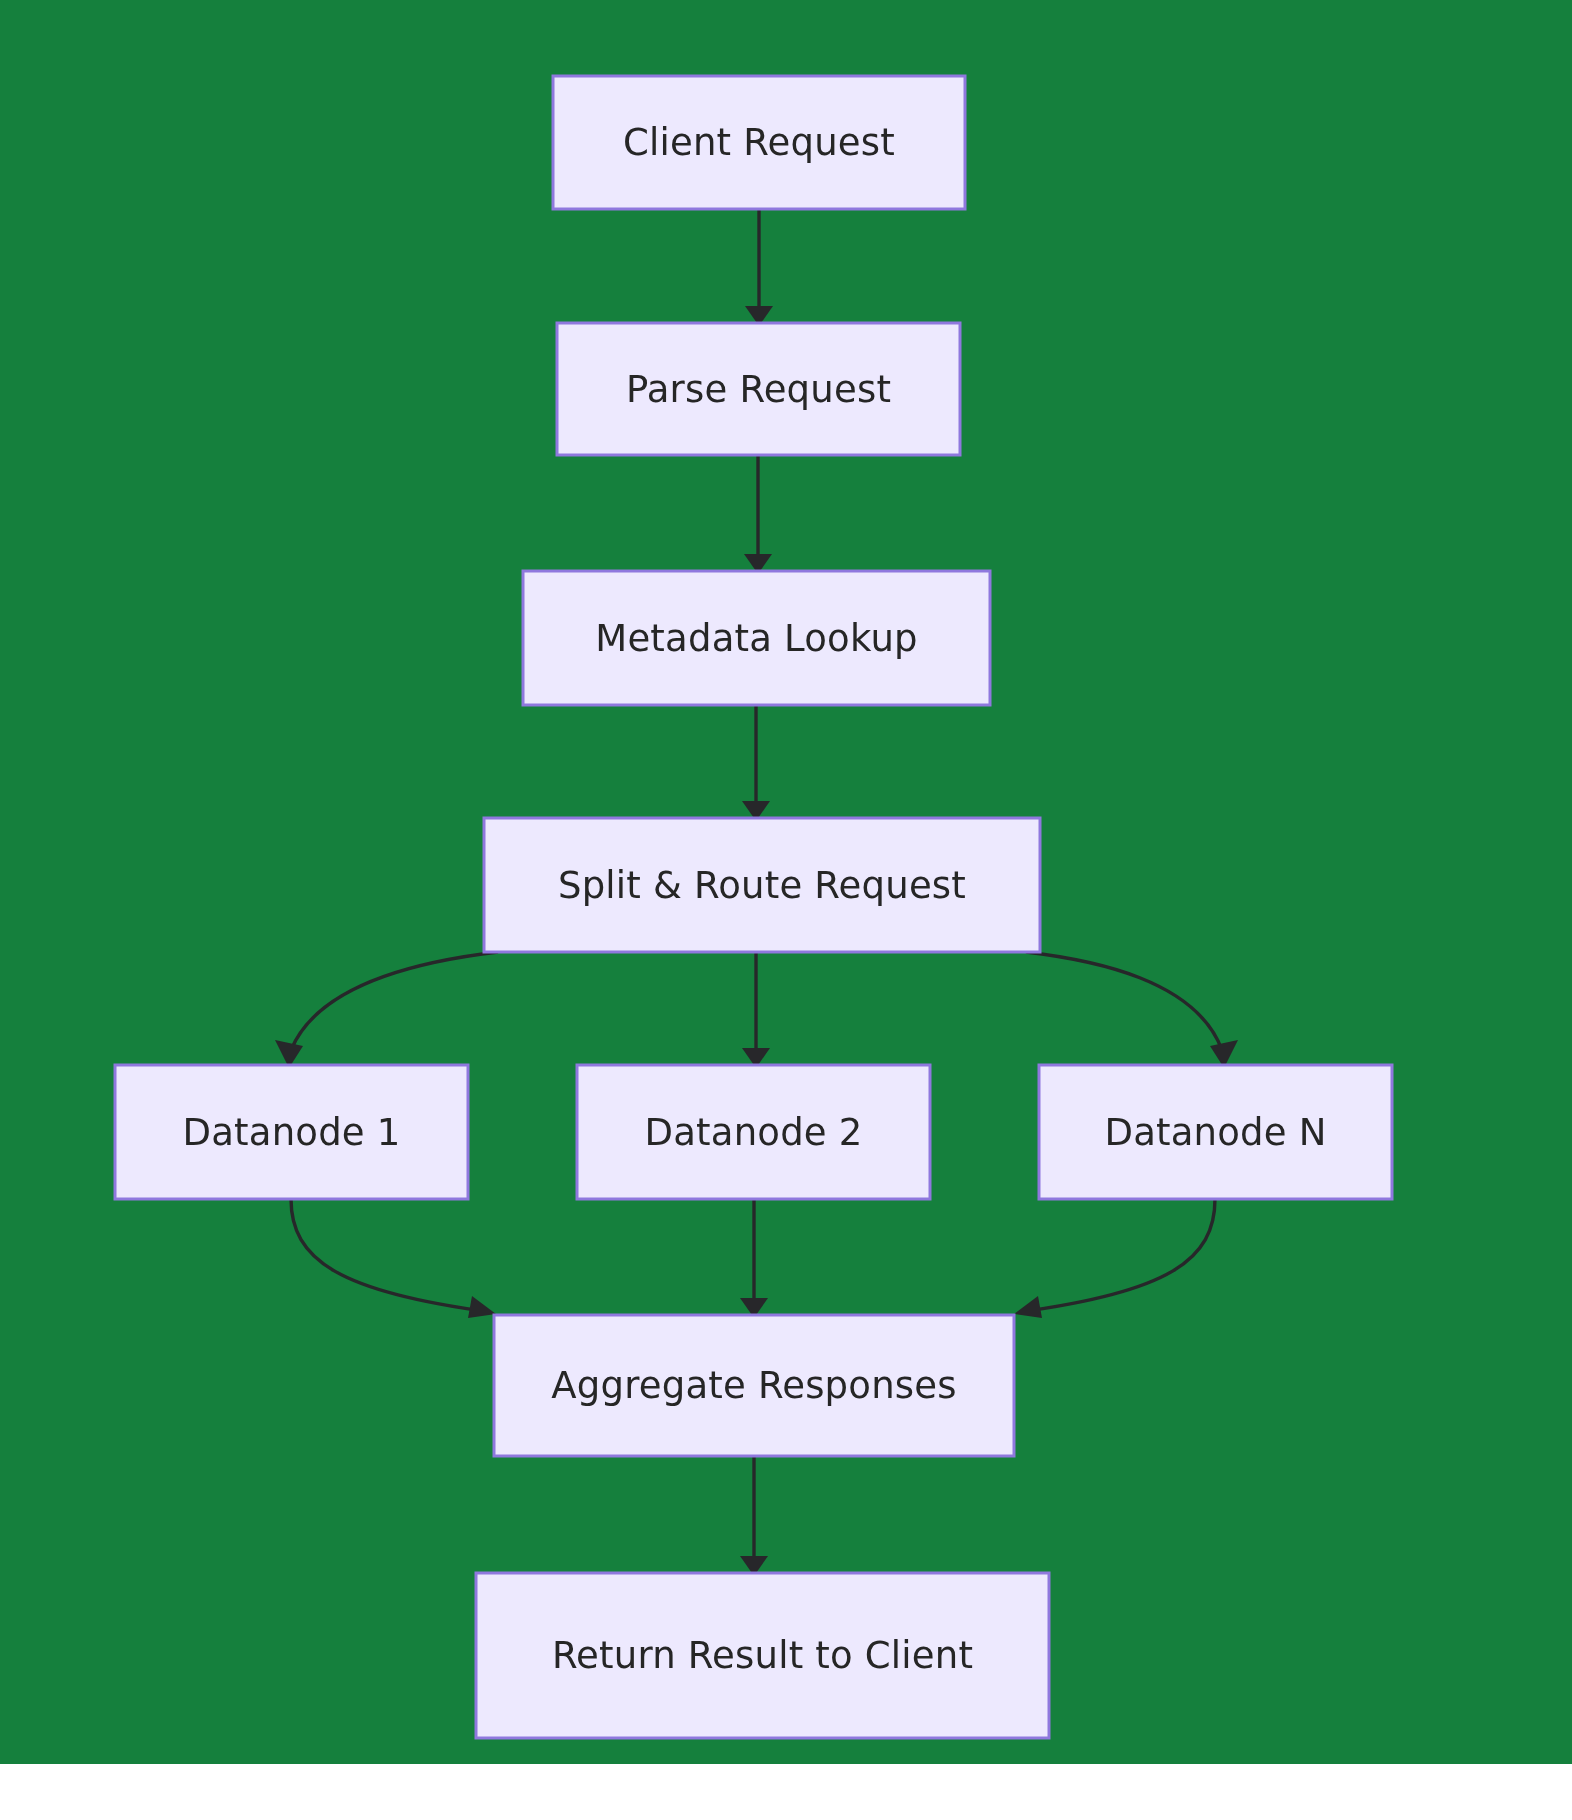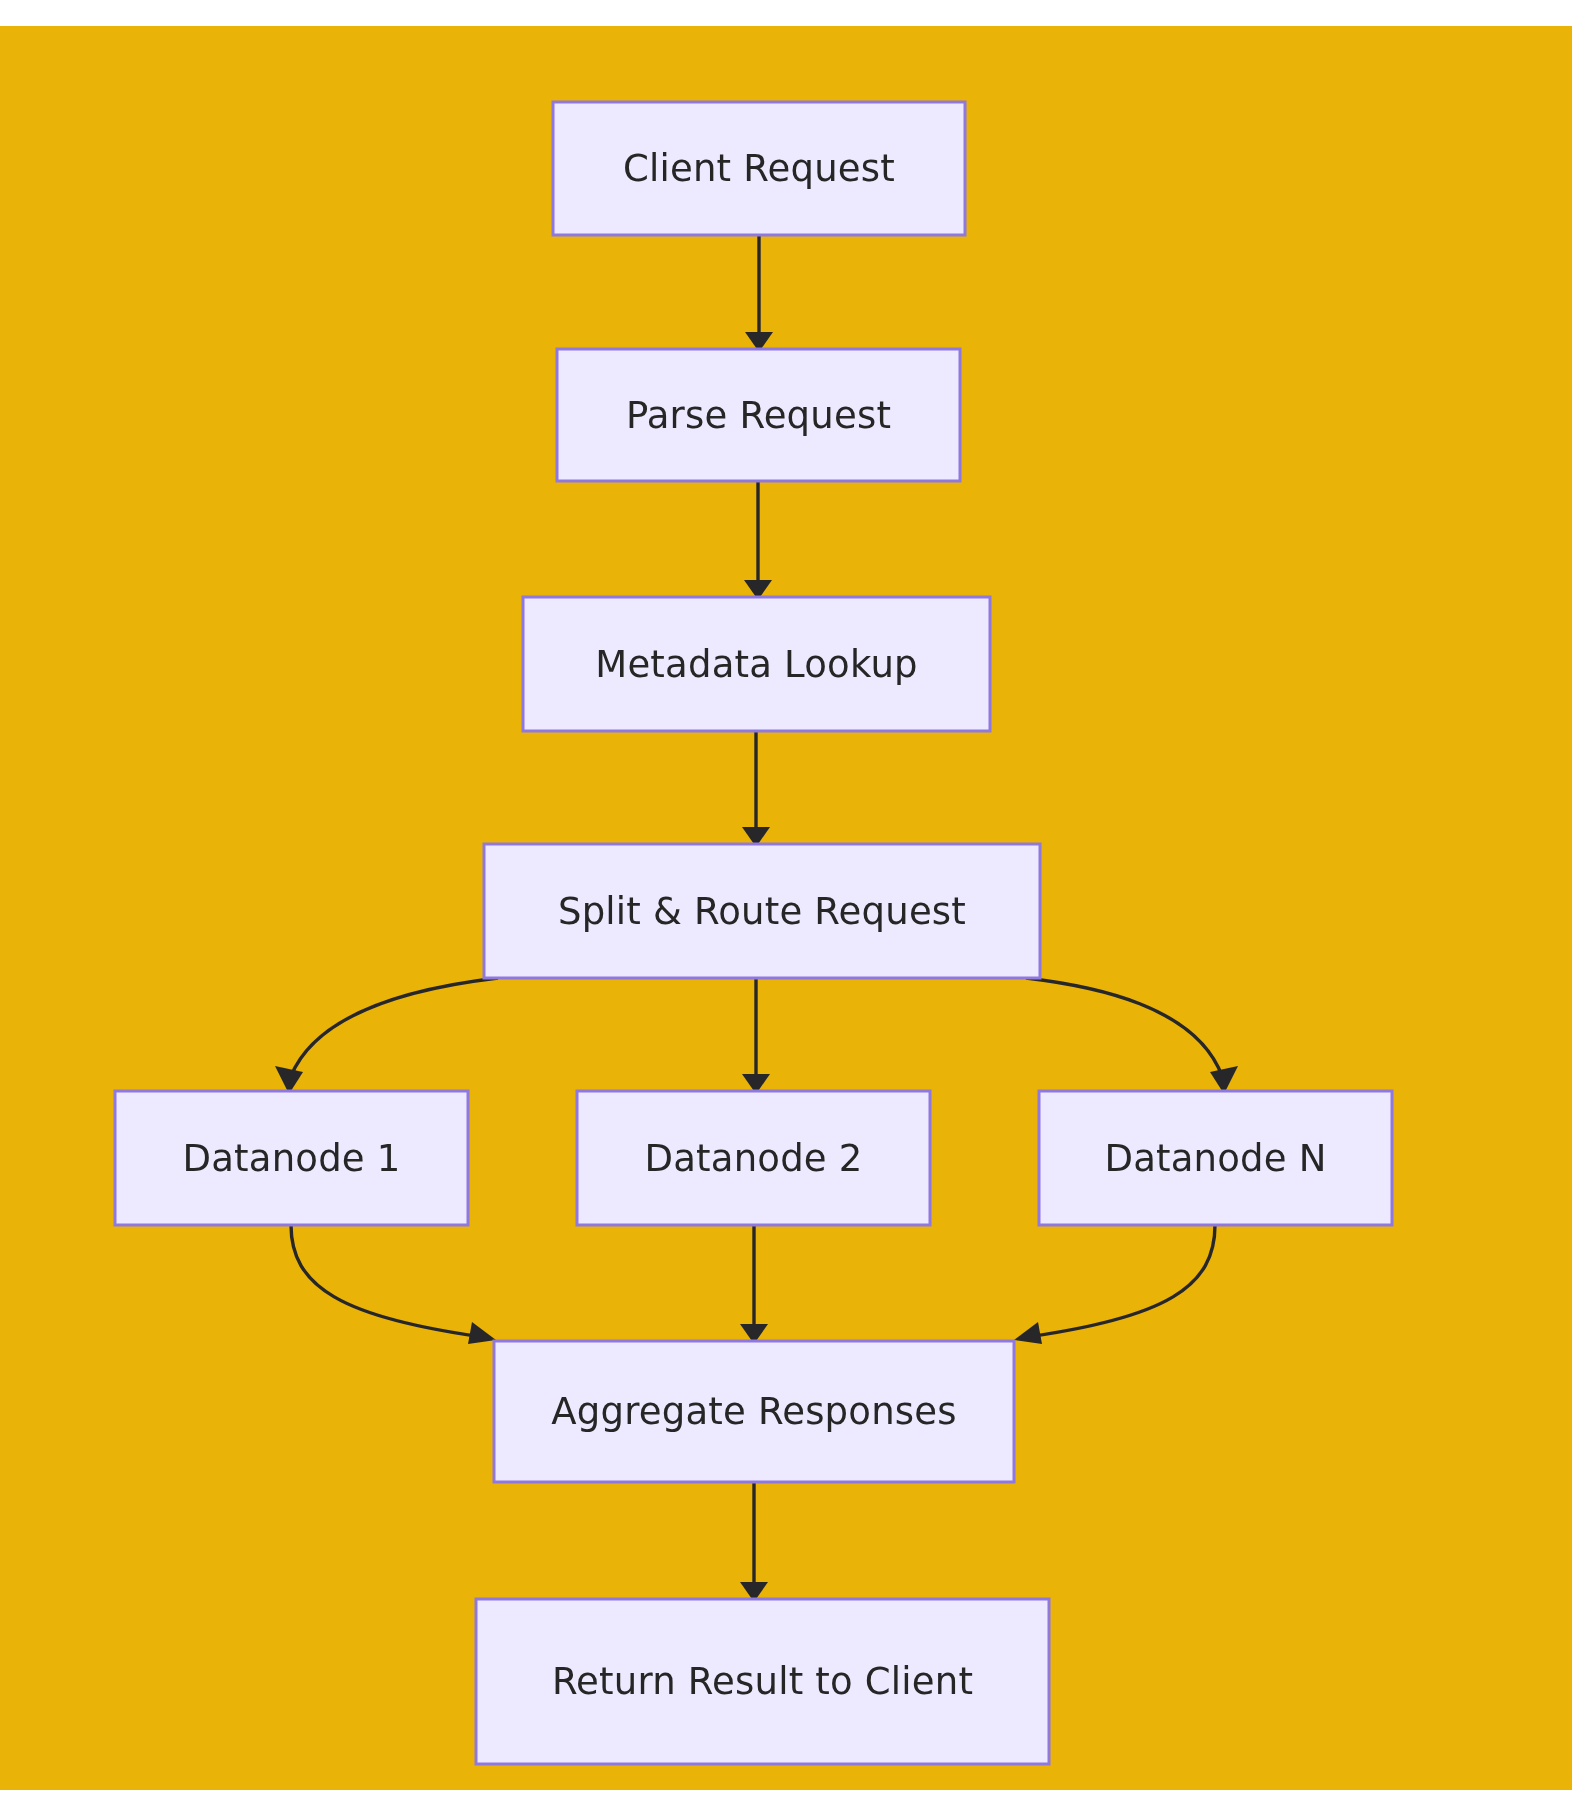--- a/index.html
+++ b/index.html
@@ -10,22 +10,21 @@
   body {
     width: 1572px;
     height: 1820px;
     font-family: "DejaVu Sans", sans-serif;
     overflow: hidden;
   }
   #flowchart-root {
     position: relative;
     width: 1572px;
     height: 1764px;
-    background: #eab308;
-    margin-top: 26px;
+    background: #15803d;
   }
   #flow-svg {
     position: absolute;
     top: 0;
     left: 0;
     width: 1572px;
     height: 1820px;
   }
   .node-rect {
     fill: #EDE9FE;

